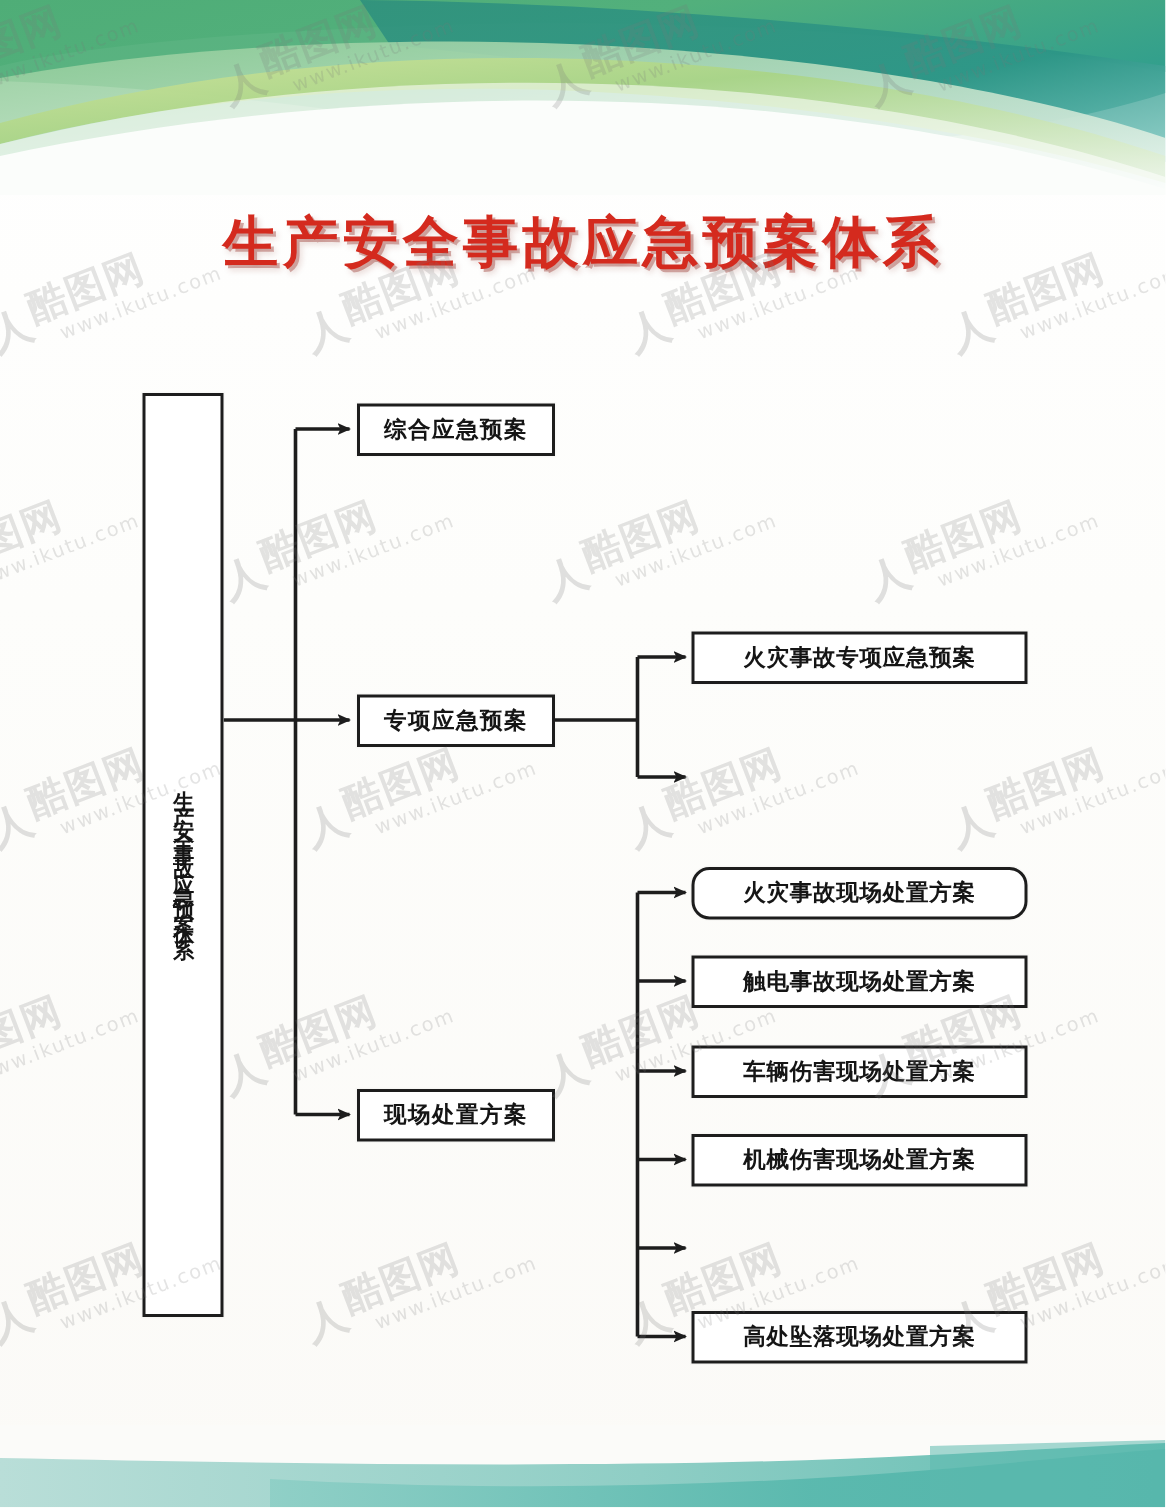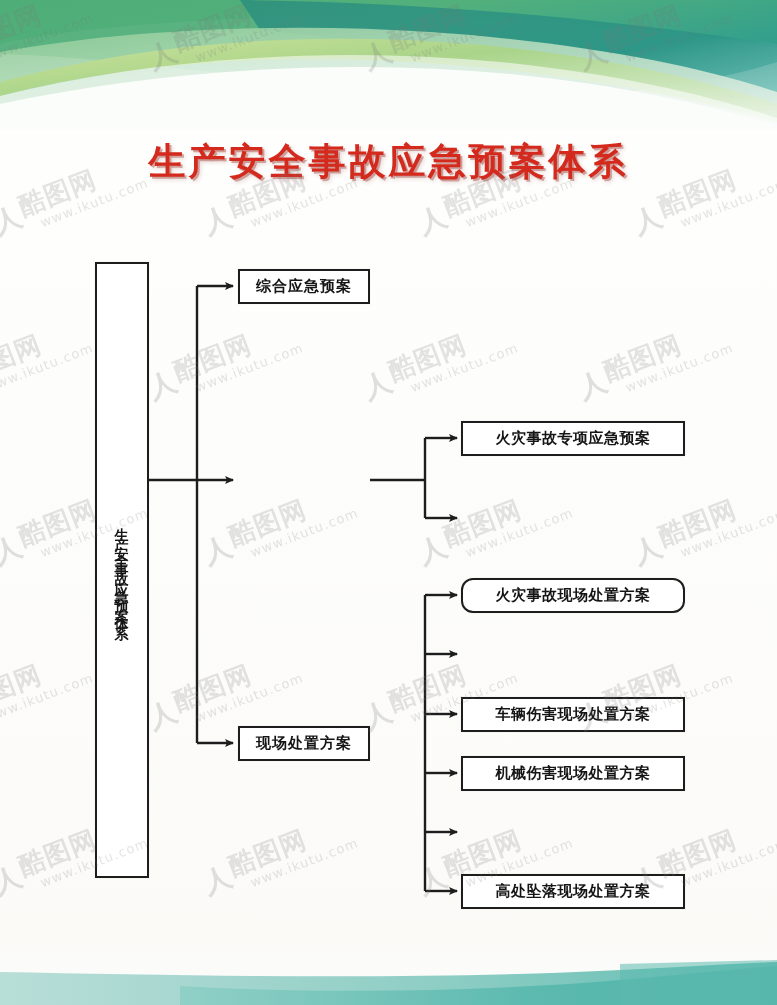--- a/index.html
+++ b/index.html
@@ -198,30 +198,36 @@
       </g>
     </svg>
 
     <div class="node root">
       <span class="vtext">生产安全事故应急预案体系</span>
     </div>
 
     <div class="node lvl2" style="left:238px; top:269px;">
       <span>综合应急预案</span>
     </div>
+    <div class="node lvl2" style="left:238px; top:463px;">
+      <span>专项应急预案</span>
+    </div>
     <div class="node lvl3" style="left:461px; top:421px;">
       <span>火灾事故专项应急预案</span>
     </div>
 
     <div class="node lvl2" style="left:238px; top:726px;">
       <span>现场处置方案</span>
     </div>
 
     <div class="node lvl3" style="left:461px; top:578px;border-radius:12px;">
       <span>火灾事故现场处置方案</span>
+    </div>
+    <div class="node lvl3" style="left:461px; top:637px;">
+      <span>触电事故现场处置方案</span>
     </div>
     <div class="node lvl3" style="left:461px; top:697px;">
       <span>车辆伤害现场处置方案</span>
     </div>
     <div class="node lvl3" style="left:461px; top:756px;align-items:center;">
       <span>机械伤害现场处置方案</span>
     </div>
     <div class="node lvl3" style="left:461px; top:874px;">
       <span>高处坠落现场处置方案</span>
     </div>

